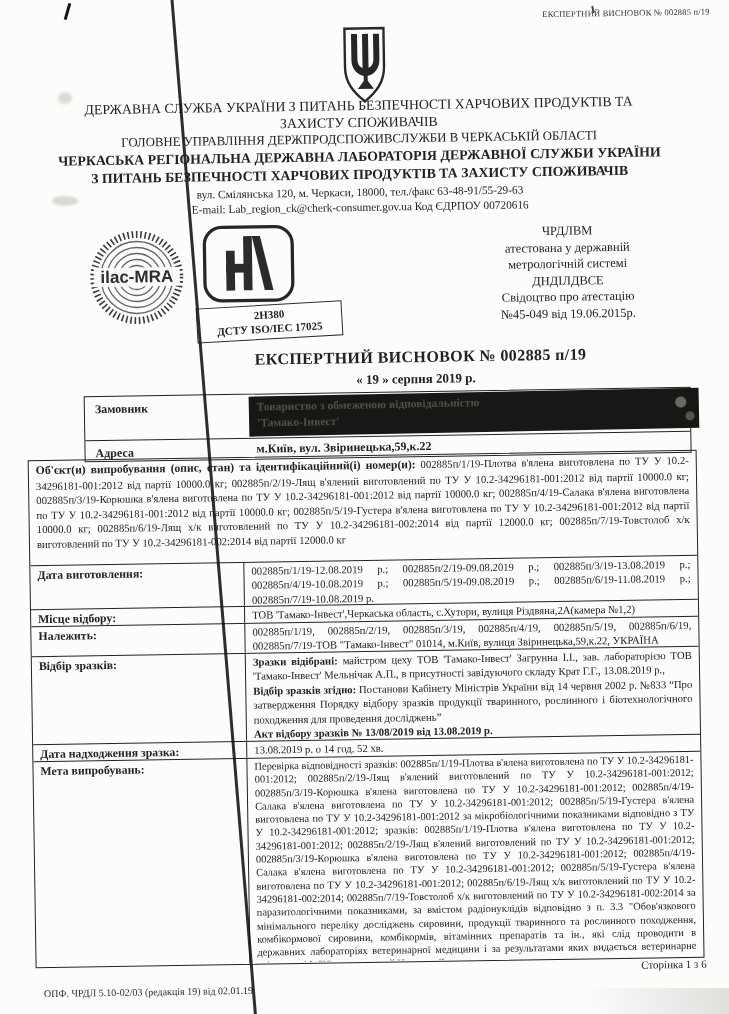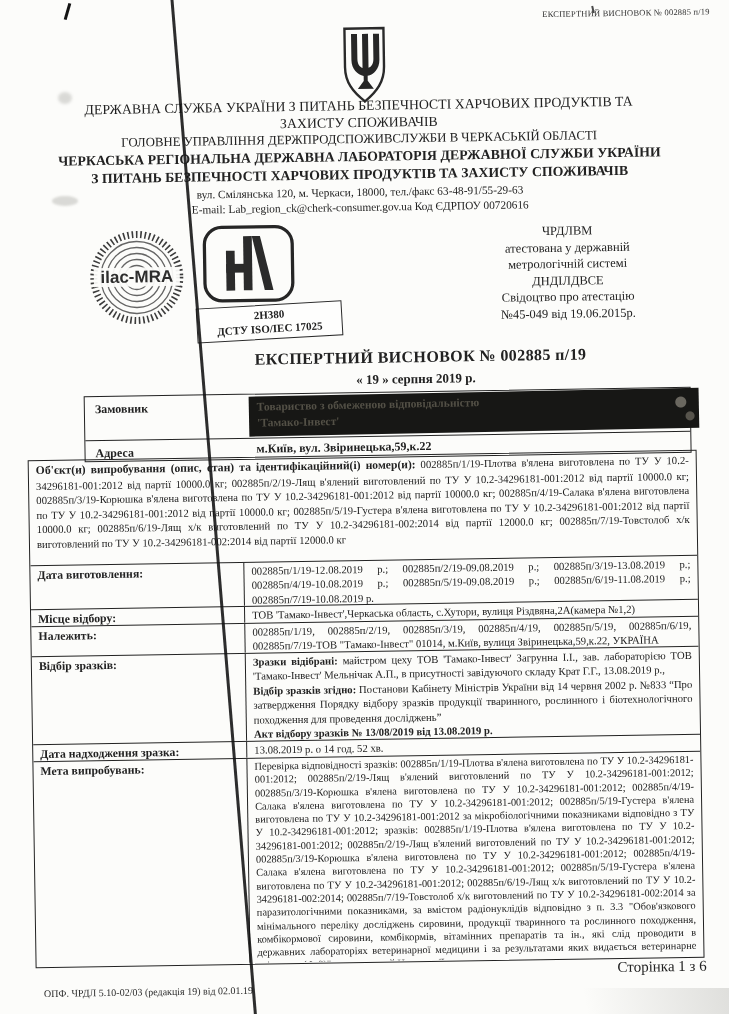--- a/index.html
+++ b/index.html
@@ -58,21 +58,21 @@
   .val{flex:1;box-sizing:border-box;padding:1px 7px 0 7px;line-height:14.4px;
     text-align:justify;}
   .r-obj{height:104px;padding:2px 7px;line-height:14.5px;text-align:justify;}
   .r-obj b{font-size:11.6px;}
   .r-date{height:44px;} .r-place{height:17px;} .r-belong{height:30px;}
   .r-sampl{height:88px;} .r-receipt{height:17px;} .r-purpose{height:205px;}
   .r-place .val,.r-receipt .val{line-height:14px;}
   .r-purpose .val{font-size:10.4px;line-height:13.3px;}
   .val p{margin:0;}
   
-  .pagenum{top:963px;right:30px;font-size:15px;}
+  .pagenum{top:963px;right:30px;font-size:11px;}
   .formref{top:983px;left:36px;font-size:10px;color:#2c2c2c;}
   
   .fold{position:absolute;left:170px;top:-6px;width:2.6px;height:1028px;
     background:#101010;opacity:.88;transform:rotate(-4.7deg);
     transform-origin:top left;z-index:60;}
   .tick1{position:absolute;left:66px;top:3px;width:3px;height:17px;background:#141414;
     transform:rotate(16deg);z-index:61;}
   .tick2{position:absolute;left:592px;top:6px;width:2px;height:7px;background:#4a4a4a;
     transform:rotate(-14deg);z-index:61;}
   .smudge1{position:absolute;left:52px;top:196px;width:26px;height:10px;border-radius:50%;

